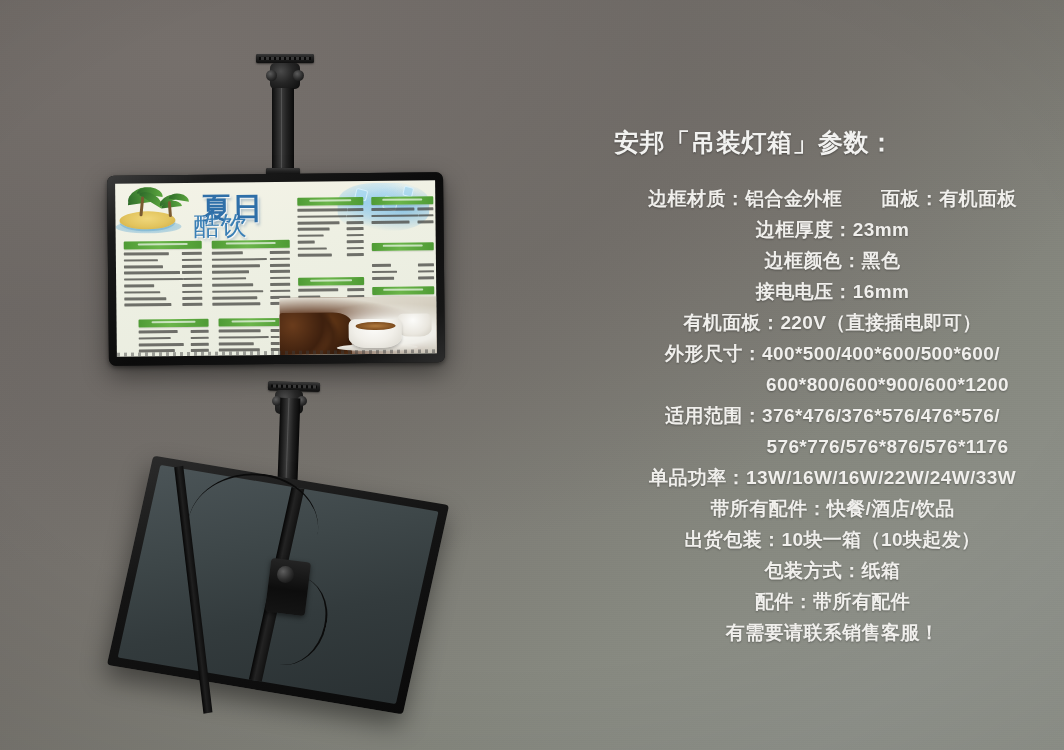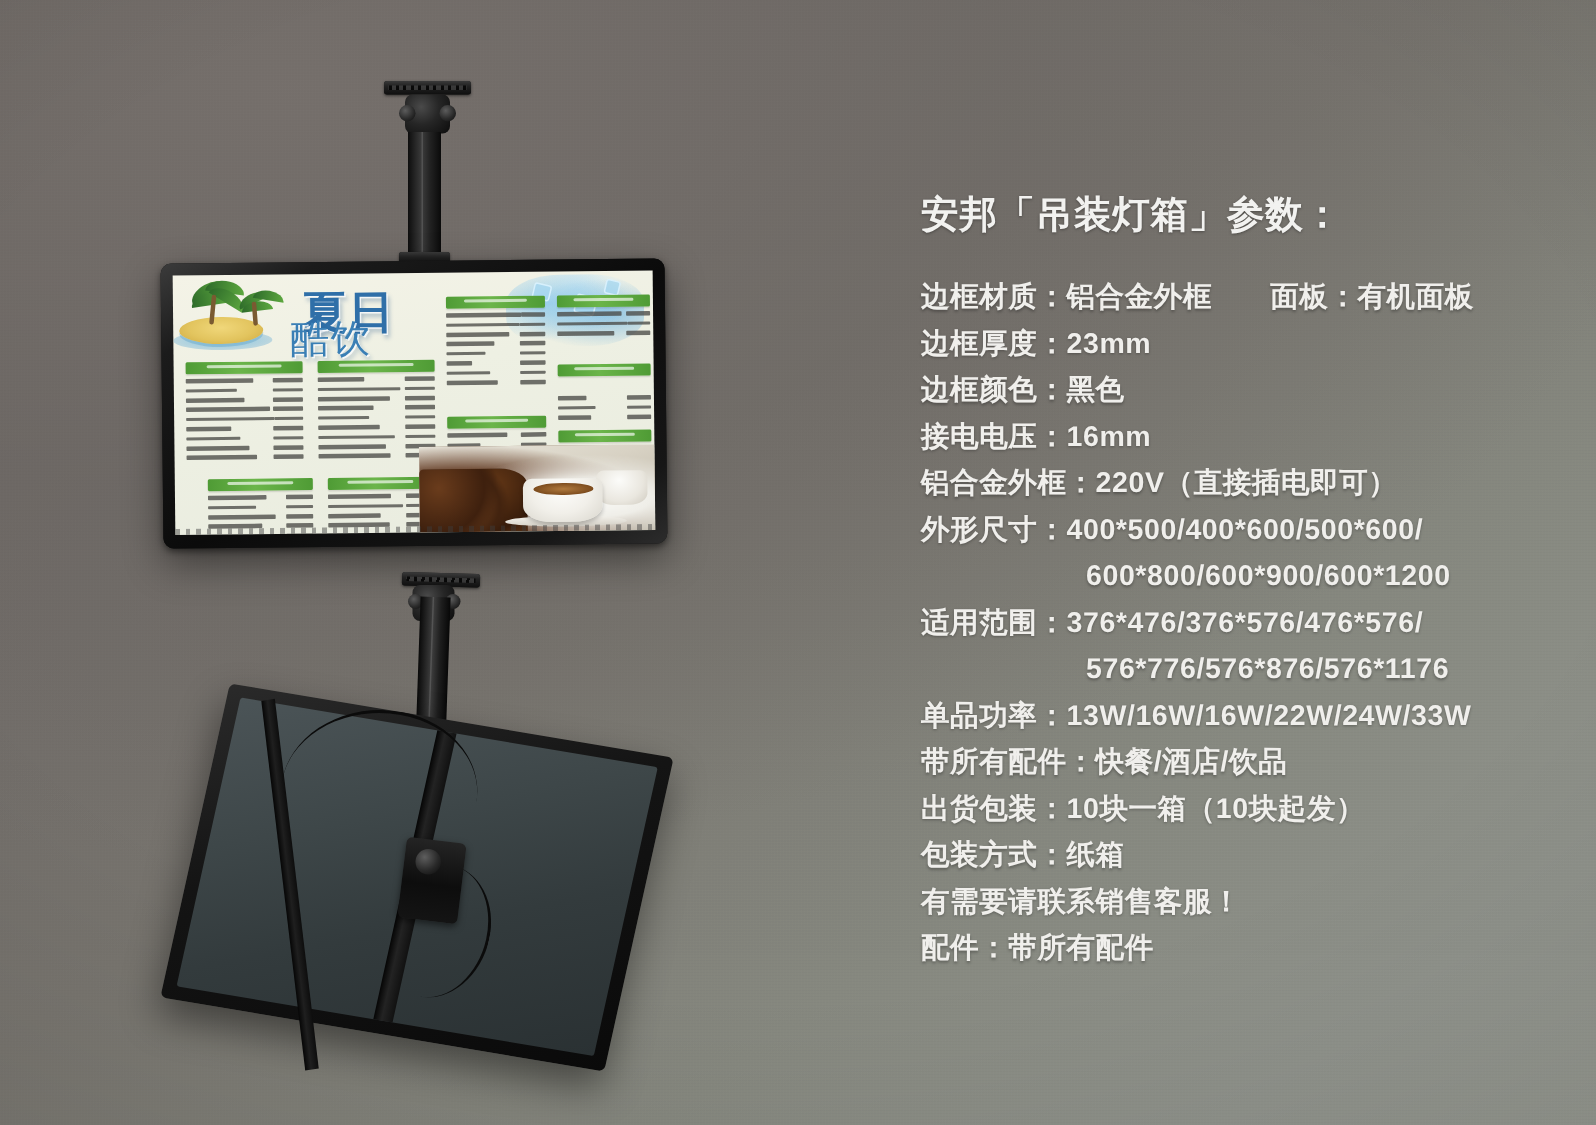--- a/index.html
+++ b/index.html
@@ -253,20 +253,21 @@
   }
   #spec-title{
     font-size:25px; font-weight:700; color:#f2f2f0; letter-spacing:.5px;
     text-shadow:0 1px 2px rgba(0,0,0,.35);
     margin-bottom:24px; white-space:nowrap;
   }
   .spec-line{
     font-size:19px; color:#f0efec; letter-spacing:.4px;
     line-height:31px; white-space:nowrap;
     text-shadow:0 1px 2px rgba(0,0,0,.3);
+    text-align:center;
   }
   .spec-line.indent{ padding-left:110px; }
   .spec-line .lbl{ font-weight:600; }
   .spec-line .val{ font-weight:600; }
 </style>
 </head>
 <body>
 
 <div id="photo-backdrop"></div>
 <div id="backdrop-vignette"></div>
@@ -586,25 +587,25 @@
   <div id="bracket-bolt"></div>
 </div>
 
 <div id="spec-panel">
   <div id="spec-title">安邦「吊装灯箱」参数：</div>
   <div id="spec-lines">
       <div class="spec-line"><span class="lbl">边框材质：</span><span class="val">铝合金外框　　面板：有机面板</span></div>
       <div class="spec-line"><span class="lbl">边框厚度：</span><span class="val">23mm</span></div>
       <div class="spec-line"><span class="lbl">边框颜色：</span><span class="val">黑色</span></div>
       <div class="spec-line"><span class="lbl">接电电压：</span><span class="val">16mm</span></div>
-      <div class="spec-line"><span class="lbl">铝合金外框：</span><span class="val">220V（直接插电即可）</span></div>
+      <div class="spec-line"><span class="lbl">有机面板：</span><span class="val">220V（直接插电即可）</span></div>
       <div class="spec-line"><span class="lbl">外形尺寸：</span><span class="val">400*500/400*600/500*600/</span></div>
       <div class="spec-line indent"><span class="val">600*800/600*900/600*1200</span></div>
       <div class="spec-line"><span class="lbl">适用范围：</span><span class="val">376*476/376*576/476*576/</span></div>
       <div class="spec-line indent"><span class="val">576*776/576*876/576*1176</span></div>
       <div class="spec-line"><span class="lbl">单品功率：</span><span class="val">13W/16W/16W/22W/24W/33W</span></div>
       <div class="spec-line"><span class="lbl">带所有配件：</span><span class="val">快餐/酒店/饮品</span></div>
       <div class="spec-line"><span class="lbl">出货包装：</span><span class="val">10块一箱（10块起发）</span></div>
       <div class="spec-line"><span class="lbl">包装方式：</span><span class="val">纸箱</span></div>
+      <div class="spec-line"><span class="lbl">配件：</span><span class="val">带所有配件</span></div>
       <div class="spec-line"><span class="val">有需要请联系销售客服！</span></div>
-      <div class="spec-line"><span class="lbl">配件：</span><span class="val">带所有配件</span></div>
     </div>
 </div>
 
 </body></html>

